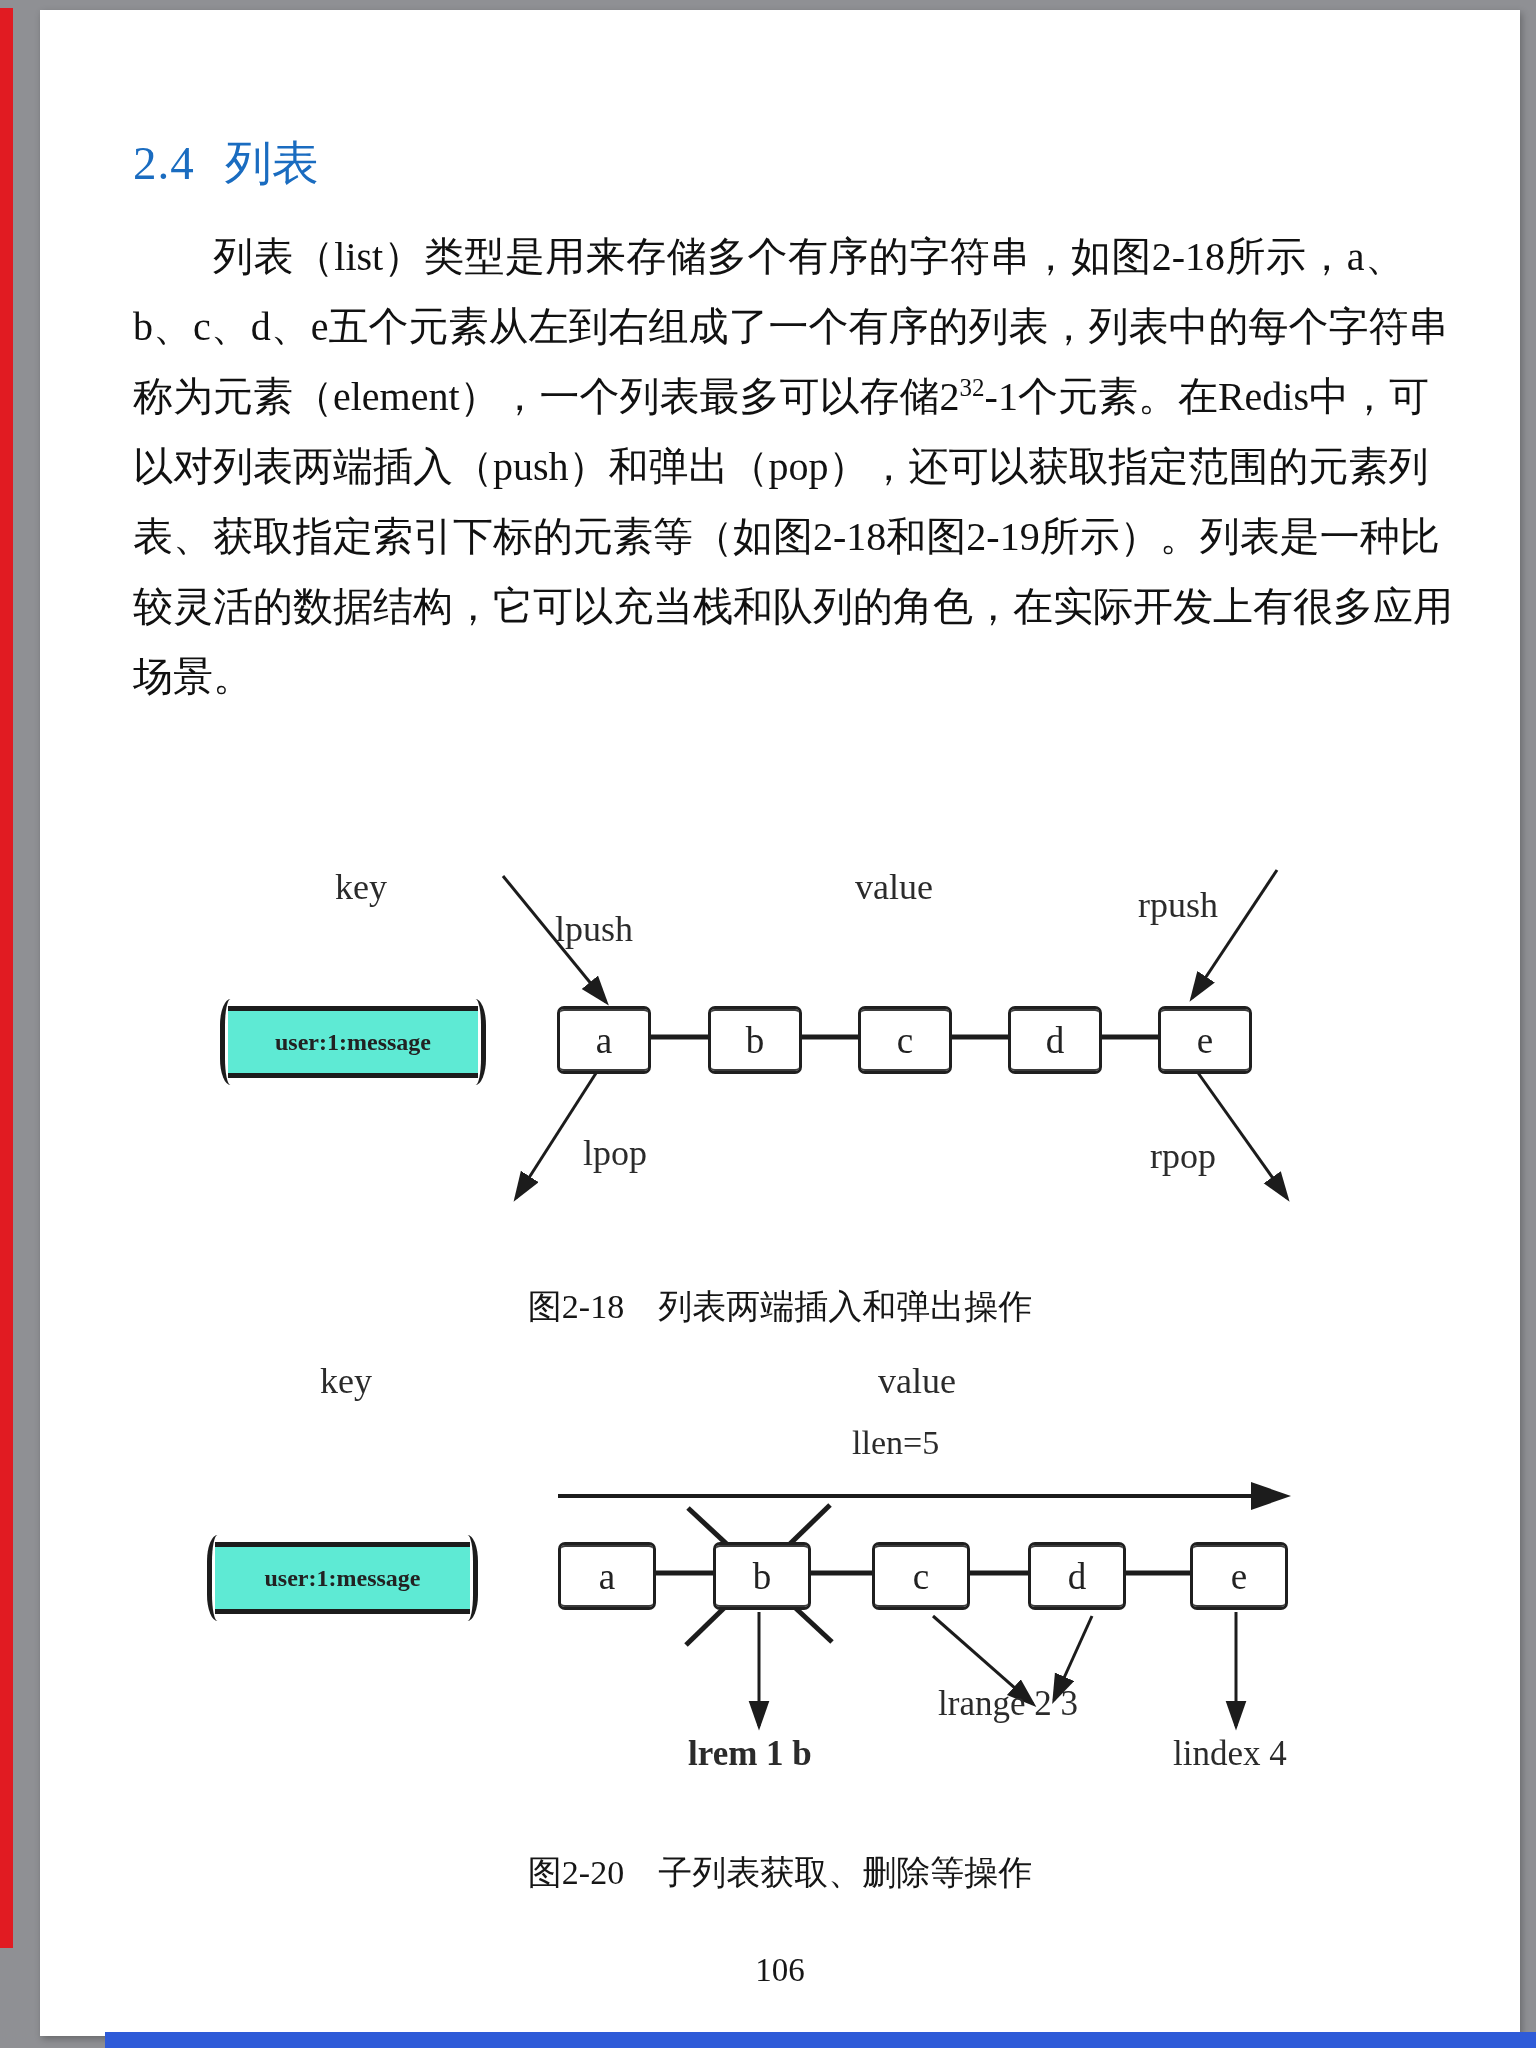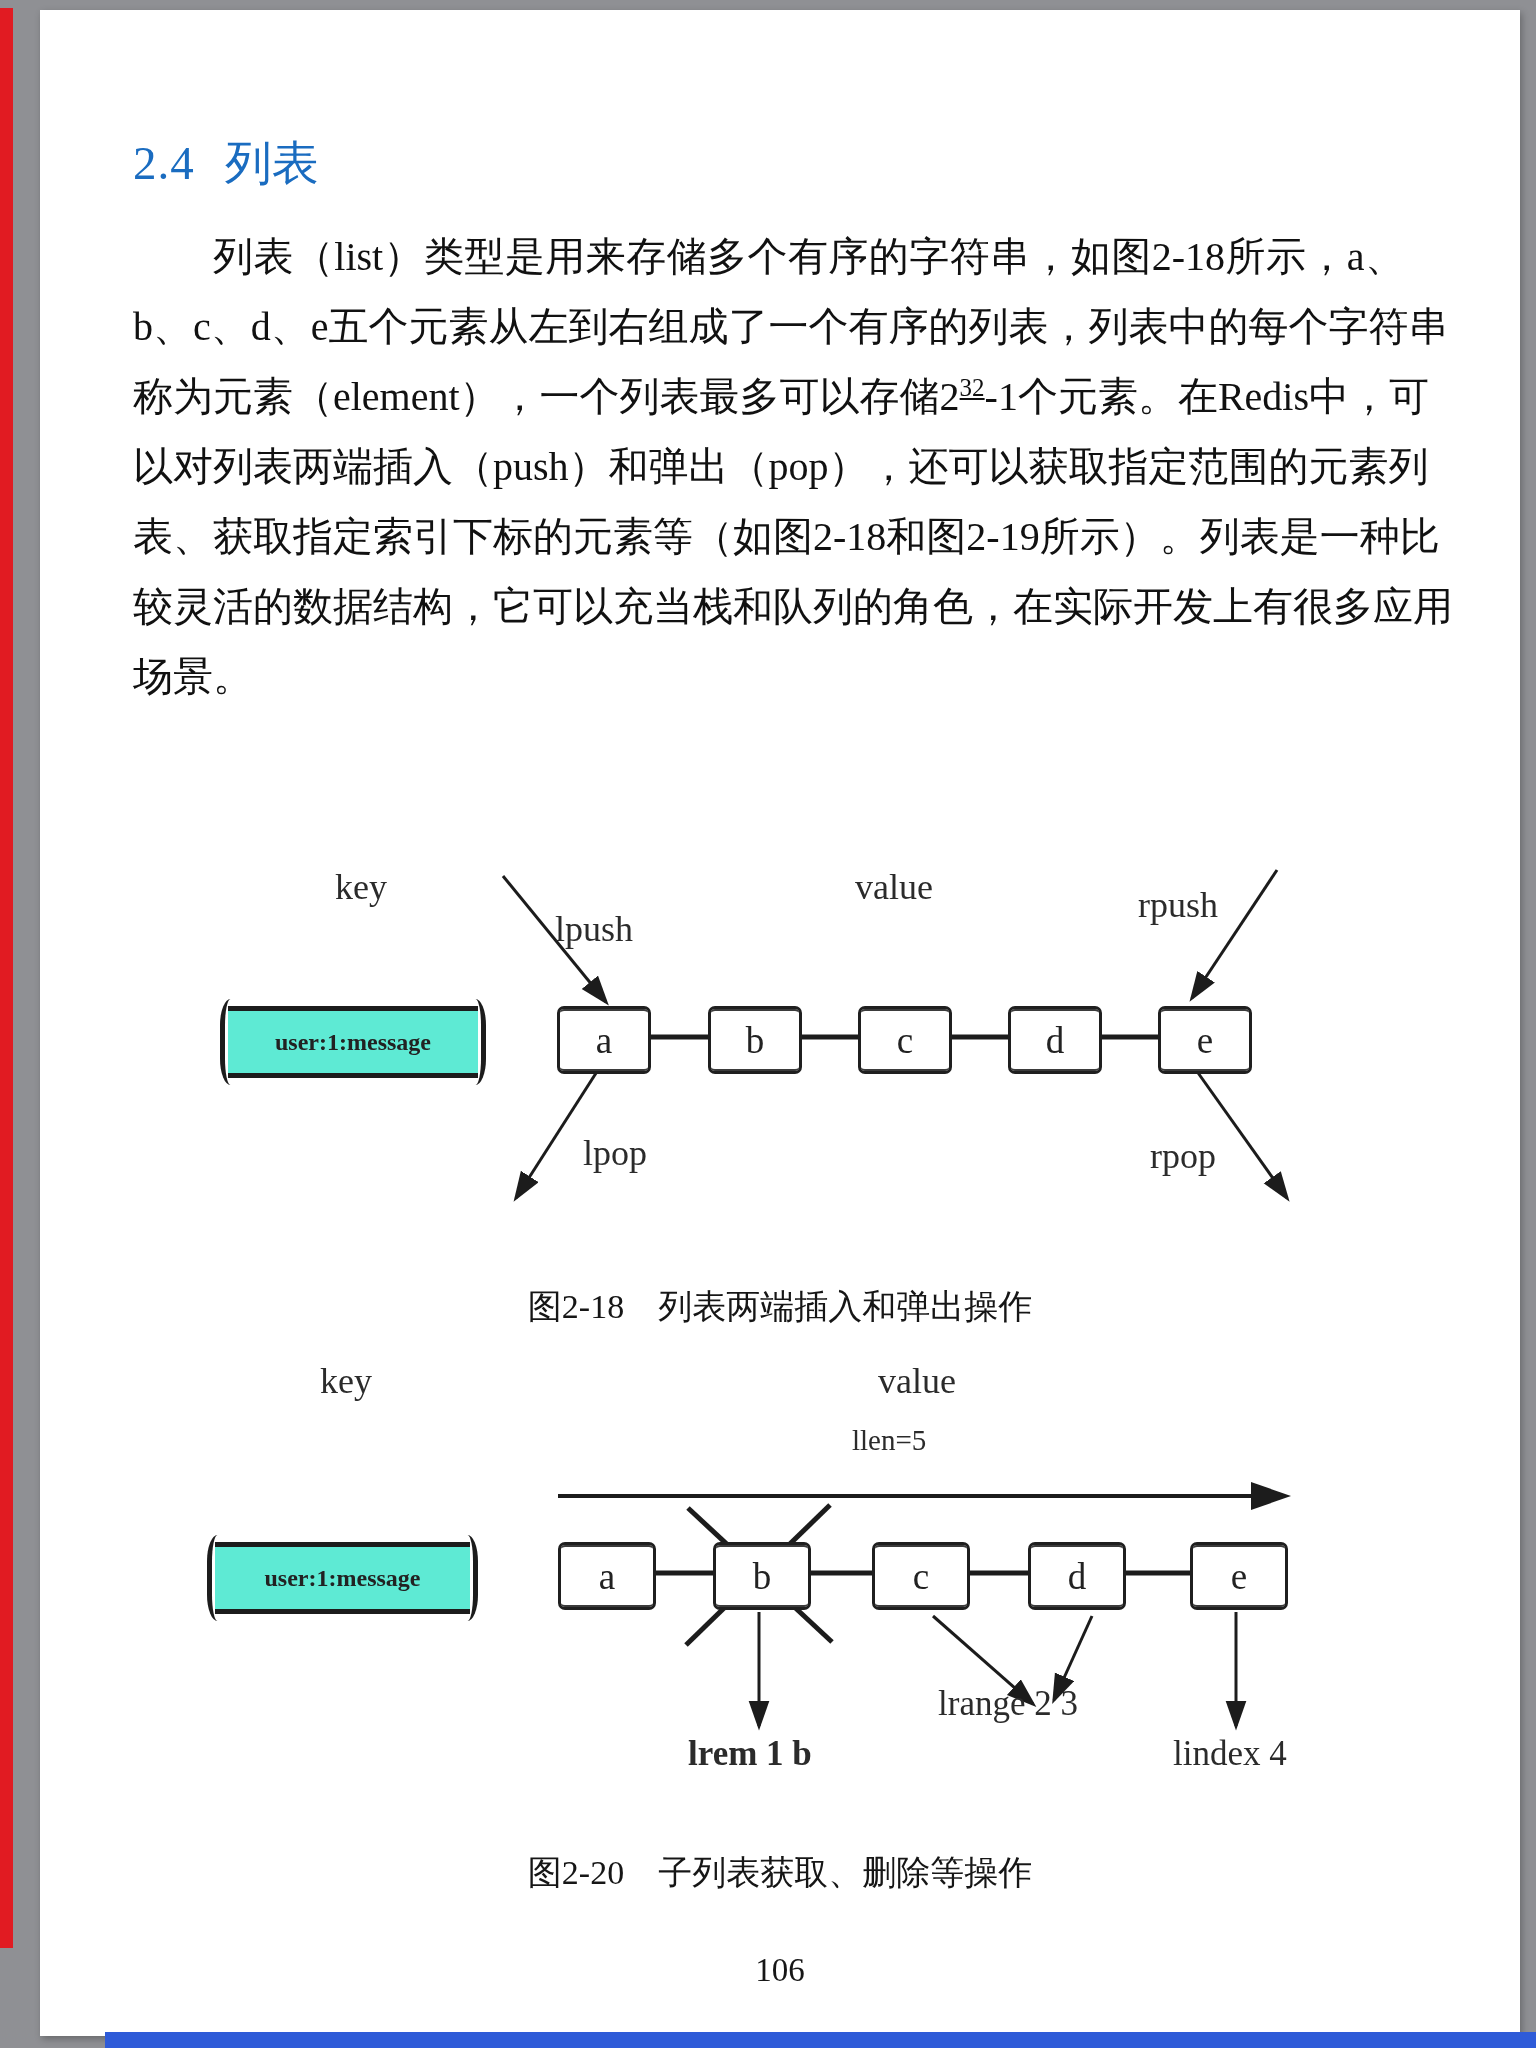--- a/index.html
+++ b/index.html
@@ -11,25 +11,25 @@
   .progress-bar{position:absolute;left:105px;top:2032px;width:1431px;height:16px;background:#2e5bd8;}
 
   .heading{position:absolute;left:93px;top:126px;display:flex;gap:30px;align-items:baseline;
            color:#1a6cc0;font-size:47px;line-height:54px;}
   .heading .num{letter-spacing:1px;}
 
   .bodytext{position:absolute;left:93px;top:212px;width:1272px;color:#111;font-size:40px;line-height:70px;}
   .bline{text-align:justify;text-align-last:justify;white-space:nowrap;}
   .bline.first{text-indent:80px;}
   .bline.last{text-align:left;text-align-last:left;}
-  sup.exp{font-size:25px;vertical-align:super;line-height:0;text-decoration:underline;}
+  sup.exp{font-size:25px;vertical-align:super;line-height:0;}
 
   .fig-label{position:absolute;color:#2b2b2b;font-size:36px;white-space:nowrap;}
   .fig-label.small{font-size:35px;}
-  .llen{font-size:29px;}
+  .llen{font-size:34px;}
 
   .el-box{position:absolute;width:88px;height:62px;border:3px solid #1f1f1f;border-radius:7px;
           background:#fff;display:flex;align-items:center;justify-content:center;
           font-size:37px;color:#222;
           box-shadow:inset 0 4px 0 -2px rgba(25,25,25,.85), inset 0 -4px 0 -2px rgba(25,25,25,.85);}
   .key-box{position:absolute;height:62px;background:#5eead4;border-top:5px solid #1c1c1c;border-bottom:5px solid #1c1c1c;
            display:flex;align-items:center;justify-content:center;font-size:24px;color:#222;white-space:nowrap;font-weight:bold;}
   .key-box::before{content:"";position:absolute;left:-8px;top:-12px;bottom:-12px;width:16px;
                    border-left:5px solid #1c1c1c;border-radius:16px / 40px;}
   .key-box::after{content:"";position:absolute;right:-8px;top:-12px;bottom:-12px;width:16px;

